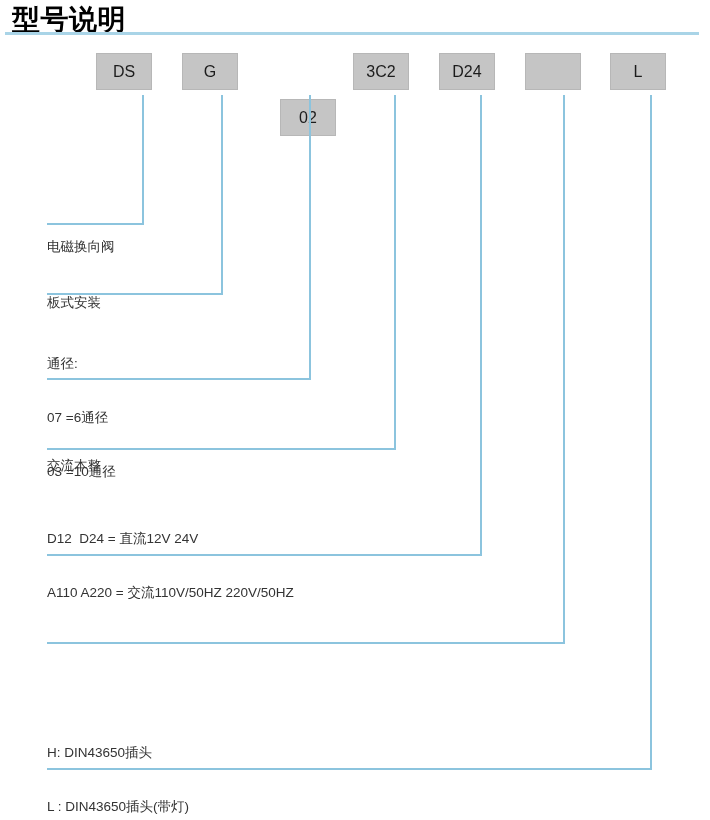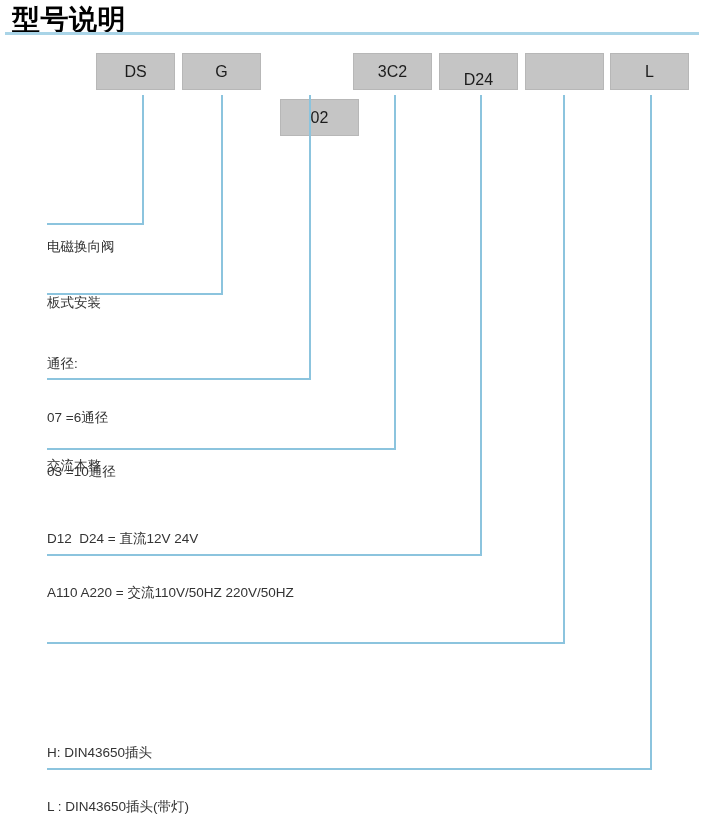--- a/index.html
+++ b/index.html
@@ -15,27 +15,27 @@
     left:12px;top:1px;
     font-size:28px;font-weight:900;color:#000;
     letter-spacing:0.5px;white-space:nowrap;
   }
   .title-rule{
     left:5px;top:32px;width:694px;height:3px;background:#a9d4e7;
   }
 
   
   .code-box{
-    top:53px;width:79px;height:37px;
+    top:53px;width:56px;height:37px;
     background:#c5c5c5;border:1px solid #b7b7b7;box-sizing:border-box;
     display:flex;align-items:center;justify-content:center;
     font-size:16px;color:#1c1c1c;
   }
   .b1{left:96px;} .b2{left:182px;} .b3{left:280px;margin-top:46px;} .b4{left:353px;}
-  .b5{left:439px;align-items:flex-end;} .b6{left:525px;} .b7{left:610px;}
+  .b5{left:439px;} .b6{left:525px;} .b7{left:610px;}
 
   
   .vline{width:1.5px;background:#8cc4de;top:95px;}
   .hline{height:1.5px;background:#8cc4de;left:47px;}
   .v1{left:142px;height:128px;} .h1{top:223px;width:97px;}
   .v2{left:221px;height:198px;} .h2{top:293px;width:176px;}
   .v3{left:309px;height:283px;} .h3{top:378px;width:264px;}
   .v4{left:394px;height:353px;} .h4{top:448px;width:349px;}
   .v5{left:480px;height:459px;} .h5{top:554px;width:435px;}
   .v6{left:563px;height:547px;} .h6{top:642px;width:518px;}

